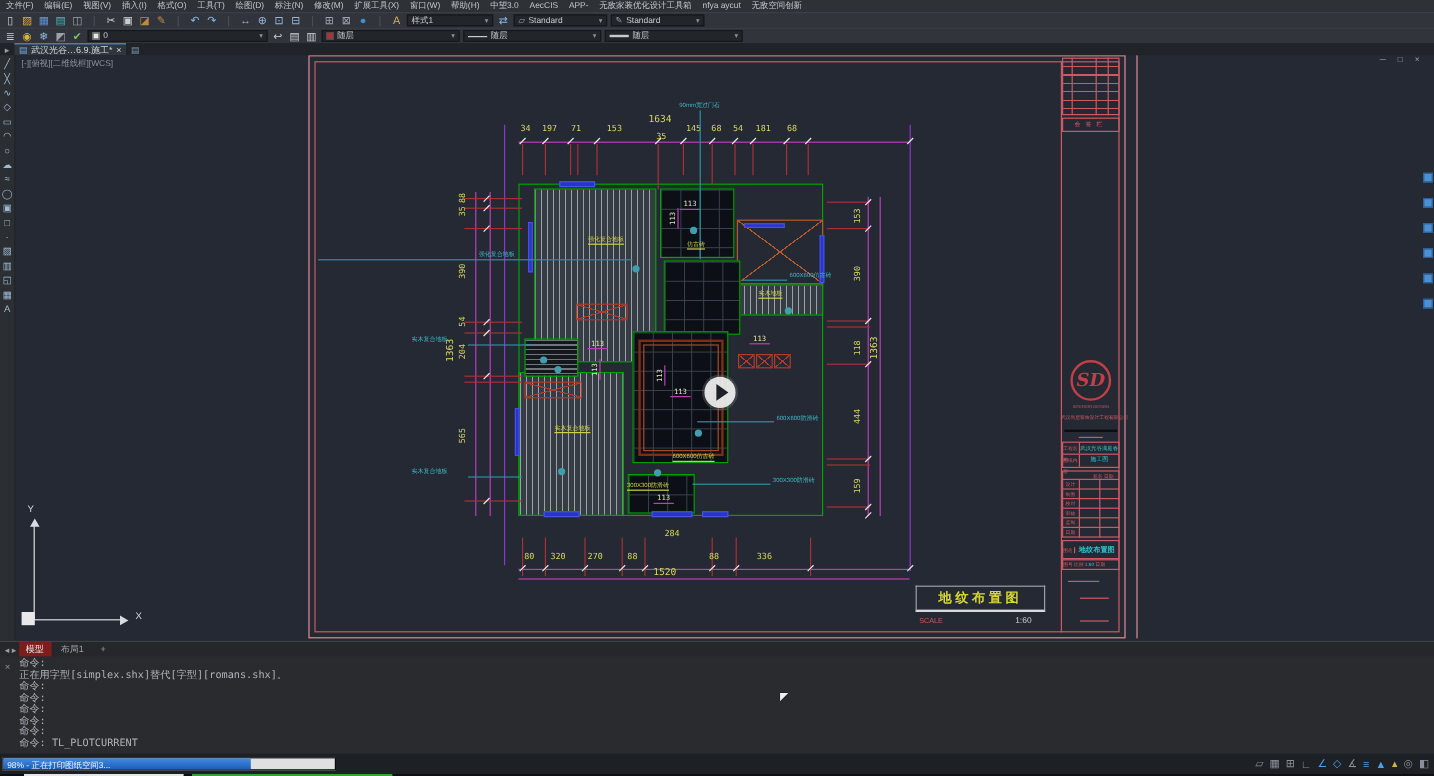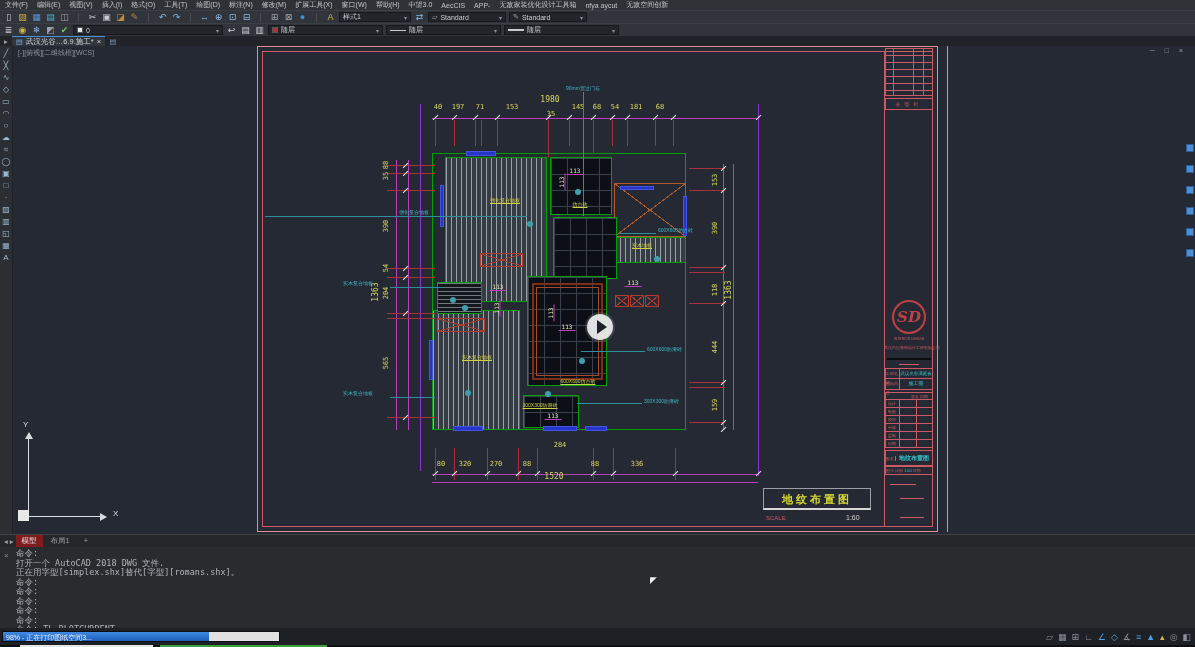--- a/index.html
+++ b/index.html
@@ -331,26 +331,26 @@
       <i class="tk" style="left:462px;top:68px"></i>
       <i class="tk" style="left:484px;top:68px"></i>
       <i class="tk" style="left:535px;top:68px"></i>
       <i class="tk" style="left:556px;top:68px"></i>
       <i class="tk" style="left:580px;top:68px"></i>
       <i class="tk" style="left:599px;top:68px"></i>
       <i class="tk" style="left:614px;top:68px"></i>
       <i class="tk" style="left:642px;top:68px"></i>
       <i class="tk" style="left:660px;top:68px"></i>
       <i class="tk" style="left:745px;top:68px"></i>
-      <span class="dimnum" style="left:425px;top:58px">40</span>
+      <span class="dimnum" style="left:425px;top:58px">34</span>
       <span class="dimnum" style="left:445px;top:58px">197</span>
       <span class="dimnum" style="left:467px;top:58px">71</span>
       <span class="dimnum" style="left:499px;top:58px">153</span>
       <span class="dimnum" style="left:538px;top:65px">35</span>
-      <span class="dimnum" style="left:537px;top:50px;font-size:8px">1980</span>
+      <span class="dimnum" style="left:537px;top:50px;font-size:8px">1634</span>
       <span class="dimnum" style="left:565px;top:58px">145</span>
       <span class="dimnum" style="left:584px;top:58px">68</span>
       <span class="dimnum" style="left:602px;top:58px">54</span>
       <span class="dimnum" style="left:623px;top:58px">181</span>
       <span class="dimnum" style="left:647px;top:58px">68</span>
 
       <i class="dlh" style="left:419px;top:428px;width:326px"></i>
       <i class="dlh" style="left:419px;top:436px;width:326px"></i>
       <i class="xr" style="left:422px;top:402px;height:32px"></i>
       <i class="xr" style="left:441px;top:402px;height:32px"></i>
@@ -491,21 +491,20 @@
       <span>◂</span>
       <span>▸</span>
       <span class="laytab active">模型</span>
       <span class="laytab">布局1</span>
       <span class="laytab">+</span>
     </div>
     <span class="cmdclose">×</span>
     <div class="cmdlines">
 
     <div>命令:</div>
-        <div>打开一个 AutoCAD 2018 DWG 文件.</div>
         <div>正在用字型[simplex.shx]替代[字型][romans.shx]。</div>
         <div>命令:</div>
         <div>命令:</div>
         <div>命令:</div>
         <div>命令:</div>
         <div>命令:</div>
         <div>命令: TL_PLOTCURRENT</div>
       </div>
     <span class="cursor">◤</span>
   </div>

